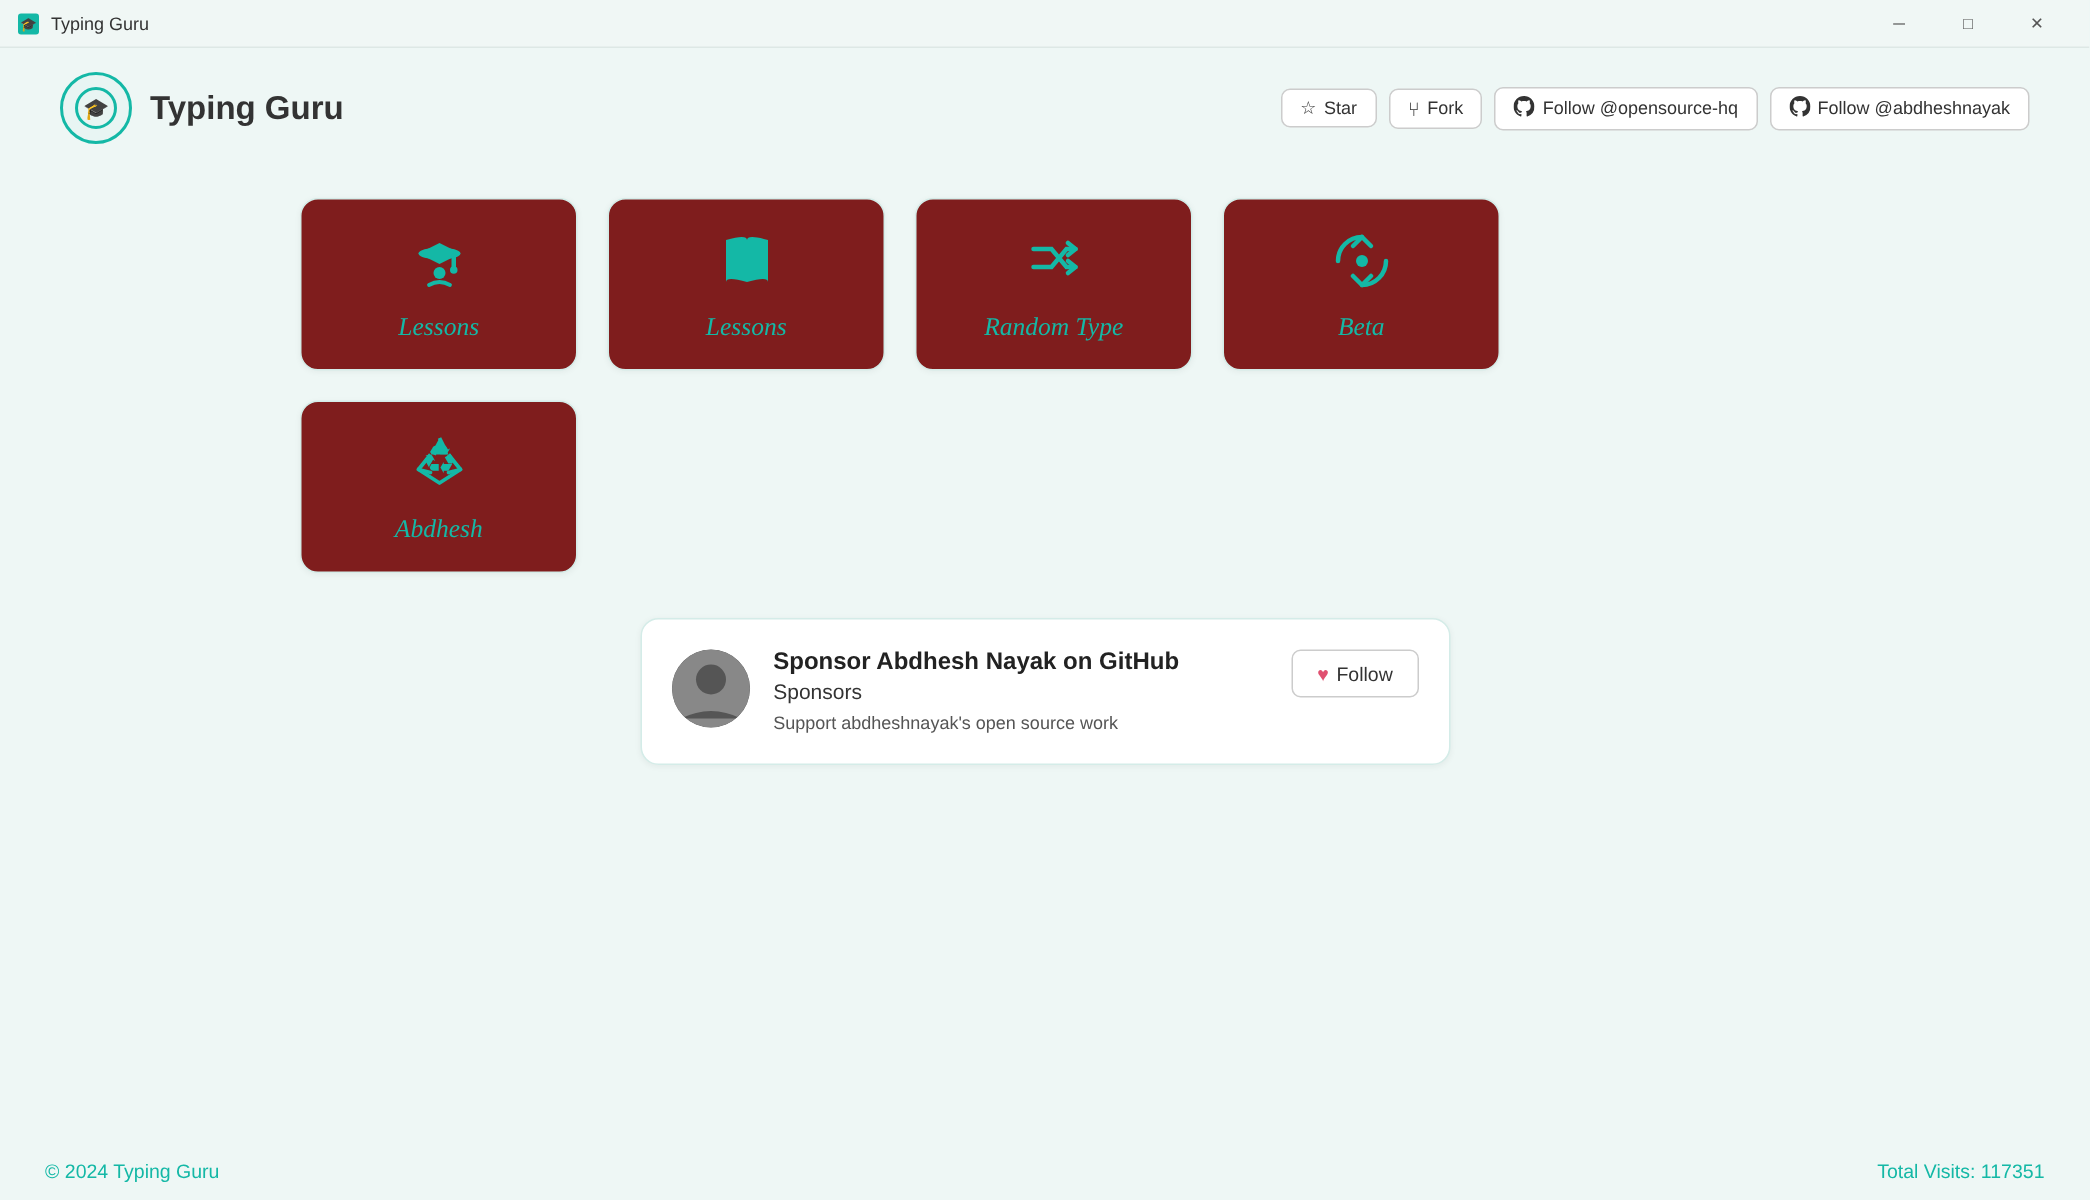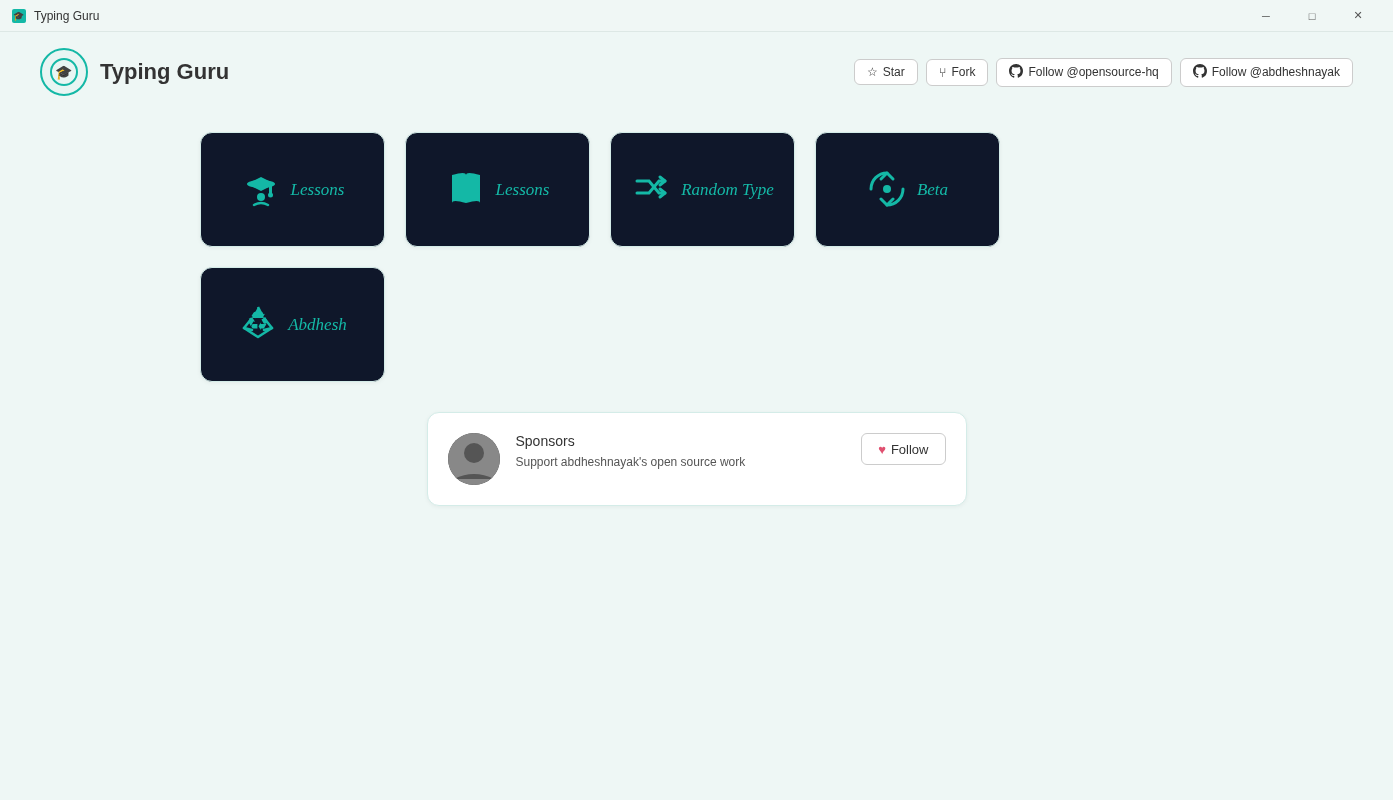--- a/index.html
+++ b/index.html
@@ -131,24 +131,25 @@
     .cards-row2 {
       display: grid;
       grid-template-columns: 185px;
       gap: 20px;
       margin-bottom: 30px;
     }
 
     .card {
       width: 185px;
       height: 115px;
-      background: #0f172a;
+      background: #7f1d1d;
       border-radius: 12px;
       border: 1px solid #d4ece8;
       display: flex;
+      flex-direction: column;
       align-items: center;
       justify-content: center;
       gap: 10px;
       cursor: pointer;
       transition: box-shadow 0.2s;
       box-shadow: 0 1px 4px rgba(0,0,0,0.05);
     }
     .card-icon {
       font-size: 36px;
       color: #14b8a6;
@@ -370,26 +371,31 @@
       <div class="sponsor-card">
         <div class="sponsor-avatar">
 
           <svg width="52" height="52" viewBox="0 0 52 52" fill="none">
             <rect width="52" height="52" rx="26" fill="#888"></rect>
             <circle cx="26" cy="20" r="10" fill="#555"></circle>
             <path d="M6 46 Q26 36 46 46" fill="#555"></path>
           </svg>
         </div>
         <div class="sponsor-info">
+          <div class="sponsor-title">Sponsor Abdhesh Nayak on GitHub</div>
           <div class="sponsor-subtitle">Sponsors</div>
           <div class="sponsor-desc">Support abdheshnayak's open source work</div>
         </div>
         <button class="sponsor-btn">
           <span style="color:#e05070;">♥</span>
           <span>Follow</span>
         </button>
       </div>
     </div>
 
   </div>
 
+  <div class="footer">
+    <span>© 2024 Typing Guru</span>
+    <span>Total Visits: 117351</span>
+  </div>
 
 </div>
 
 </body></html>

